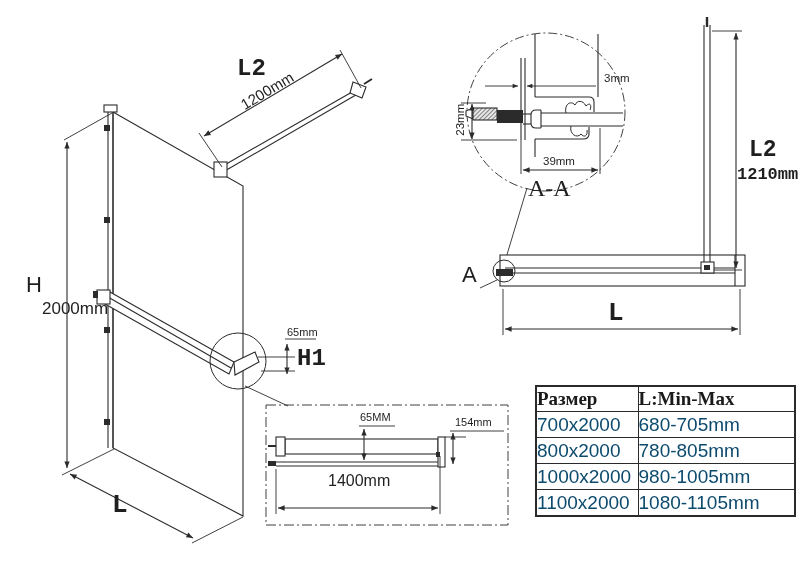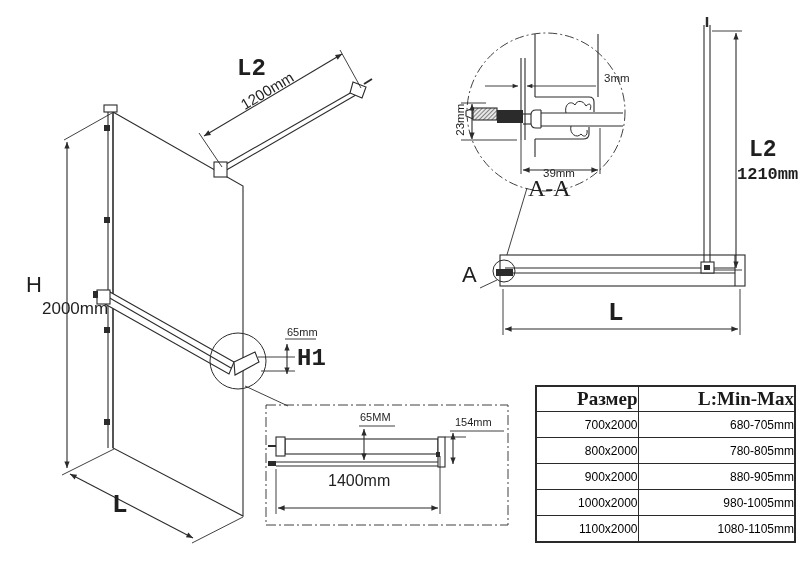--- a/index.html
+++ b/index.html
@@ -8,25 +8,25 @@
   #linework{position:absolute;left:0;top:0;}
   .lbl{position:absolute;white-space:nowrap;line-height:1;color:#1f1f1f;}
   .sans{font-family:"Liberation Sans",sans-serif;}
   .serifb{font-family:Liberation Mono, monospace;font-weight:bold;}
   .rot31{transform:rotate(-31deg);}
   .rot90{transform:rotate(-90deg);}
   .ctr{text-align:center;}
   
   #size-table{position:absolute;left:535px;top:385px;width:259px;border-collapse:collapse;
               table-layout:fixed;}
-  #size-table th,#size-table td{border:1px solid #2a2a2a;text-align:right;vertical-align:middle;
+  #size-table th,#size-table td{border:1px solid #2a2a2a;text-align:left;vertical-align:middle;
               padding:0;overflow:hidden;}
   #size-table{border:2px solid #2a2a2a;}
   #size-table th{height:24px;font-family:"Liberation Serif",serif;font-weight:bold;font-size:19px;}
-  #size-table td{height:25px;font-family:"Liberation Sans",sans-serif;font-size:12px;color:#000000;}
+  #size-table td{height:25px;font-family:"Liberation Sans",sans-serif;font-size:19px;color:#0c4a6e;}
   #size-table col.c1{width:102px;}
   #size-table col.c2{width:157px;}
 </style>
 </head>
 <body>
 
 <div id="stage">
 
   <svg id="linework" width="800" height="584" viewBox="0 0 800 584">
     <defs>
@@ -174,21 +174,21 @@
   <div class="lbl sans" style="left:26px;top:274px;font-size:22px;">H</div>
   <div class="lbl sans" style="left:6px;top:300px;font-size:17px;margin-left:36px;">2000mm</div>
   <div class="lbl serifb" style="left:237px;top:57px;font-size:24px;">L2</div>
   <div class="lbl sans rot31 ctr" style="left:229px;top:83px;width:76px;font-size:15px;">1200mm</div>
   <div class="lbl serifb" style="left:112px;top:492px;font-size:26px;">L</div>
   <div class="lbl sans" style="left:287px;top:327px;font-size:11px;">65mm</div>
   <div class="lbl serifb" style="left:297px;top:347px;font-size:24px;">H1</div>
 
   <div class="lbl sans" style="left:561px;top:73px;font-size:11.5px;margin-left:43px;">3mm</div>
   <div class="lbl sans rot90 ctr" style="left:441px;top:114px;width:40px;font-size:11.5px;">23mm</div>
-  <div class="lbl sans" style="left:543px;top:156px;font-size:11.5px;margin-top:12px;">39mm</div>
+  <div class="lbl sans" style="left:543px;top:156px;font-size:11.5px;">39mm</div>
   <div class="lbl sans" style="left:528px;top:176px;font-size:24px;font-family:Liberation Serif, serif;">A-A</div>
 
   <div class="lbl sans" style="left:462px;top:264px;font-size:22px;">A</div>
   <div class="lbl serifb" style="left:749px;top:139px;font-size:23px;">L2</div>
   <div class="lbl serifb" style="left:737px;top:166px;font-size:17px;">1210mm</div>
   <div class="lbl serifb" style="left:608px;top:300px;font-size:26px;">L</div>
 
   <div class="lbl sans" style="left:360px;top:412px;font-size:11px;">65MM</div>
   <div class="lbl sans" style="left:455px;top:417px;font-size:11px;">154mm</div>
   <div class="lbl sans" style="left:328px;top:473px;font-size:16px;">1400mm</div>
@@ -205,24 +205,20 @@
     </tr>
     <tr>
       <td>700x2000</td>
           <td>680-705mm</td>
     </tr>
     <tr>
       <td>800x2000</td>
           <td>780-805mm</td>
     </tr>
     <tr>
-      <td>900x2000</td>
-          <td>880-905mm</td>
-    </tr>
-    <tr>
       <td>1000x2000</td>
           <td>980-1005mm</td>
     </tr>
     <tr>
       <td>1100x2000</td>
           <td>1080-1105mm</td>
     </tr>
   </tbody>
     </table>
 

